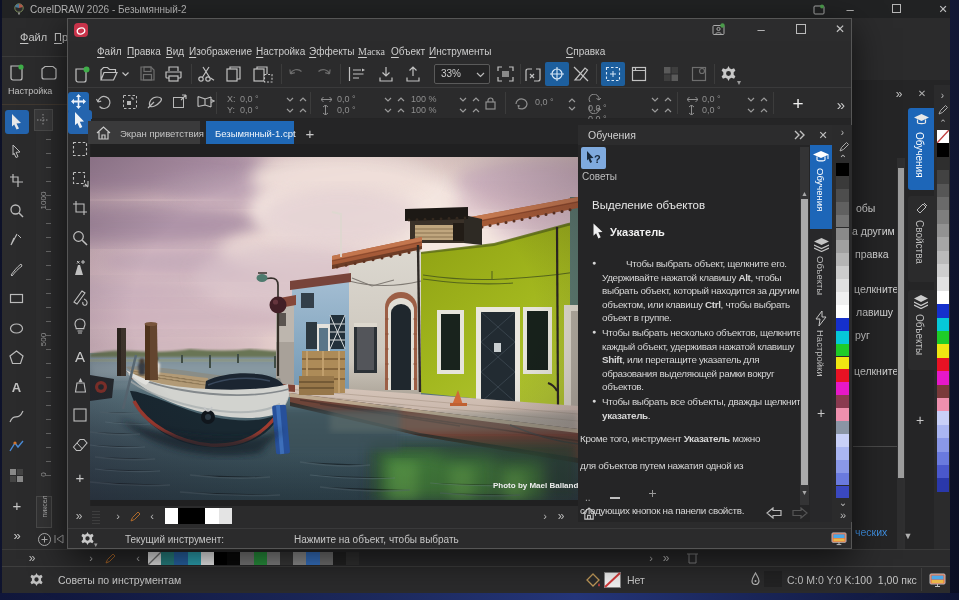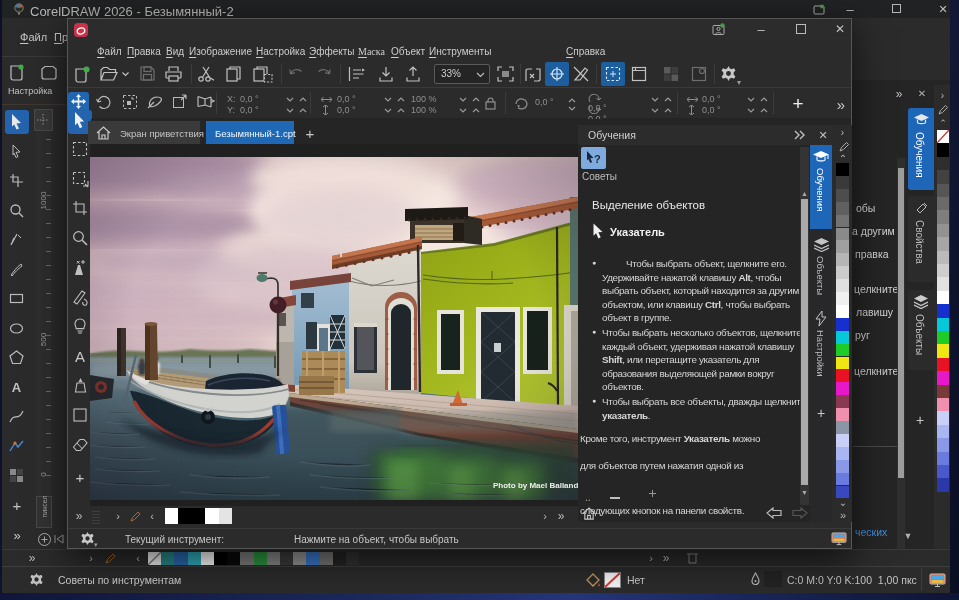--- a/index.html
+++ b/index.html
@@ -15,21 +15,21 @@
 <div class="abs" style="left:0;top:0;width:959px;height:600px;background:linear-gradient(100deg,#0c1026 0%,#141a3e 30%,#0e1330 55%,#1a2148 80%,#0a0e22 100%);"></div>
 <div class="abs" style="left:0;top:593px;width:959px;height:7px;background:linear-gradient(90deg,#10163a,#1d2a5e 40%,#25367a 60%,#0e1434);"></div>
 <div class="abs" style="left:2px;top:0;width:948px;height:593px;background:#2b2b2c;"></div>
 <div class="abs" style="left:2px;top:0;width:948px;height:18px;background:#212223;"></div>
 <svg class="abs" style="left:13px;top:3px" width="12" height="12" viewBox="0 0 12 12">
       <circle cx="6" cy="5" r="4.2" fill="#2b2b2c" stroke="#7a8a5a" stroke-width="1"></circle>
       <path d="M6,1 a4.2,4.2 0 0 1 4,3 L6,5 Z" fill="#b05a4a"></path>
       <path d="M2,4 a4.2,4.2 0 0 1 4,-3 L6,5 Z" fill="#4a7a9a"></path>
       <rect x="5" y="9.5" width="2" height="2" fill="#888"></rect>
     </svg>
-<div class="t" style="left:30px;top:4px;font-size:13px;color:#b8b8b8;font-weight:normal;text-align:right;">CorelDRAW 2026 - Безымянный-2</div>
+<div class="t" style="left:30px;top:4px;font-size:10px;color:#b8b8b8;font-weight:normal;text-align:right;">CorelDRAW 2026 - Безымянный-2</div>
 <div class="ic" style="left:812px;top:2px;width:14px;height:14px;color:#c6c6c6;font-size:12px;">
       <svg width="12" height="11" viewBox="0 0 12 11">
         <rect x="1" y="2" width="10" height="8" rx="1" fill="none" stroke="#aaa"></rect>
         <circle cx="9" cy="2.5" r="2" fill="#4a9a4a"></circle>
       </svg>
     </div>
 <div class="ic" style="left:843px;top:2px;width:14px;height:14px;color:#c0c0c0;font-size:13px;">–</div>
 <div class="ic" style="left:891px;top:3px;width:11px;height:11px;color:#c6c6c6;font-size:12px;">
       <svg width="9" height="9" viewBox="0 0 9 9">
         <rect x="0.5" y="0.5" width="8" height="8" fill="none" stroke="#b5b5b5"></rect>

